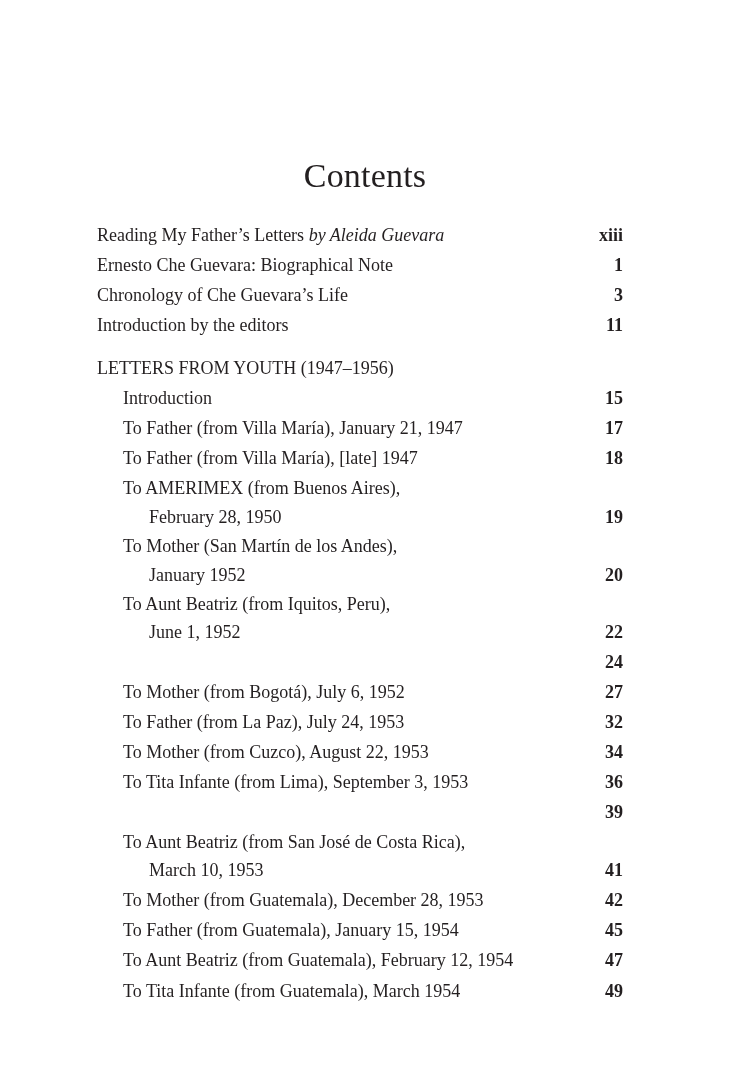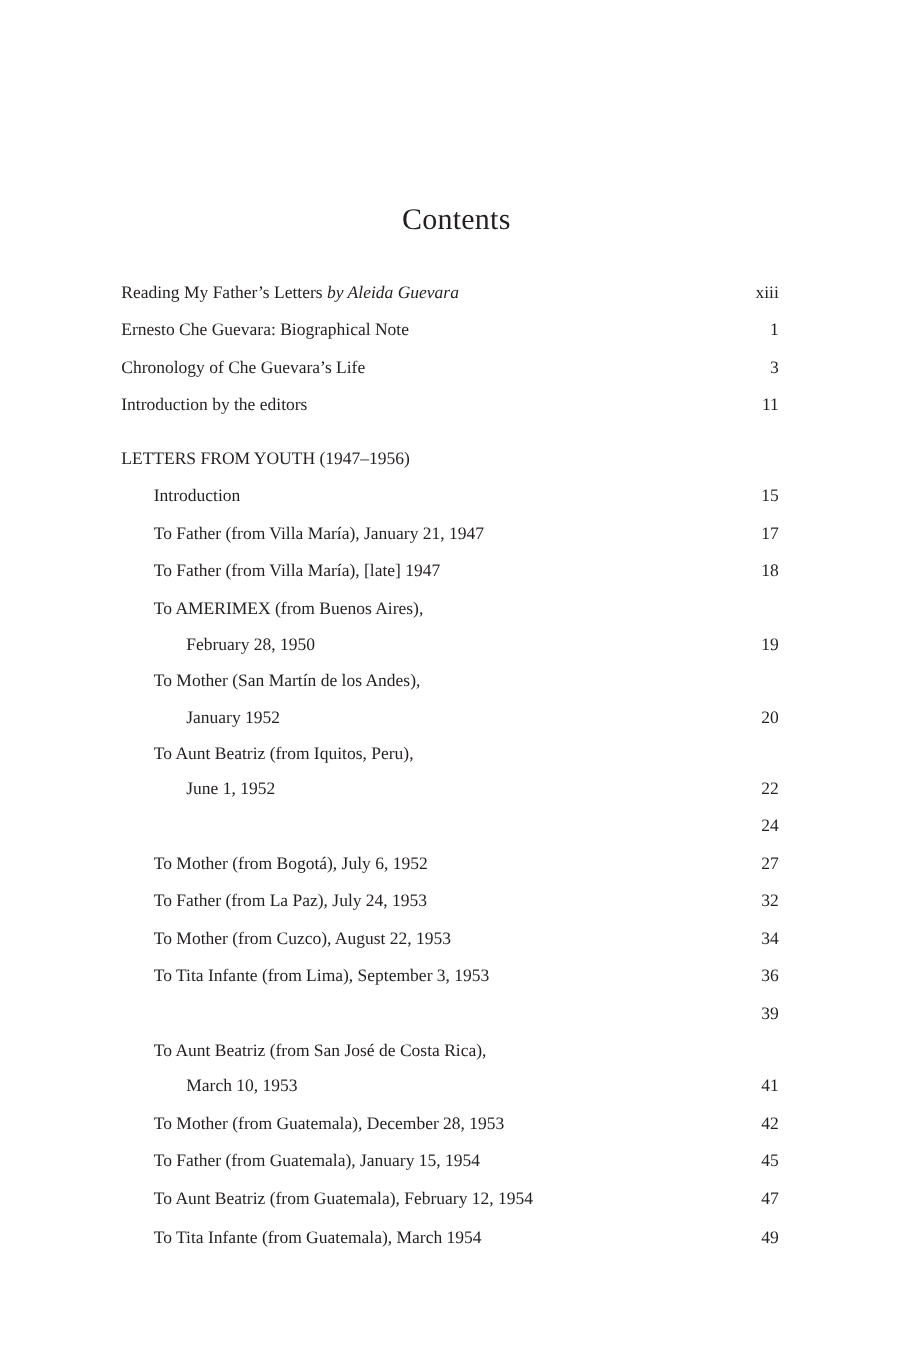--- a/index.html
+++ b/index.html
@@ -14,46 +14,47 @@
       overflow: hidden;
       font-family: "Liberation Serif", "DejaVu Serif", serif;
       color: #231f20;
     }
     .title {
       position: absolute;
       left: 0;
       width: 730px;
       top: 160px;
       text-align: center;
-      font-size: 24px;
+      font-size: 34px;
       line-height: 32px;
       letter-spacing: 0.2px;
     }
     .toc {
       position: absolute;
       left: 97px;
       width: 526px;
       top: 0;
     }
     .row {
       position: absolute;
       left: 0;
       width: 526px;
       height: 30px;
-      font-size: 14px;
+      font-size: 18px;
       line-height: 30px;
       white-space: nowrap;
     }
     .row .label {
       position: absolute;
       left: 0;
     }
     .row .page {
       position: absolute;
       right: 0;
+      font-weight: bold;
     }
     .row.indent1 .label { left: 26px; text-align: center; }
     .row.indent2 .label { left: 52px; }
     .row .italic { font-style: italic; }
   </style>
 </head>
 <body>
 
 <div class="title">Contents</div>
 

